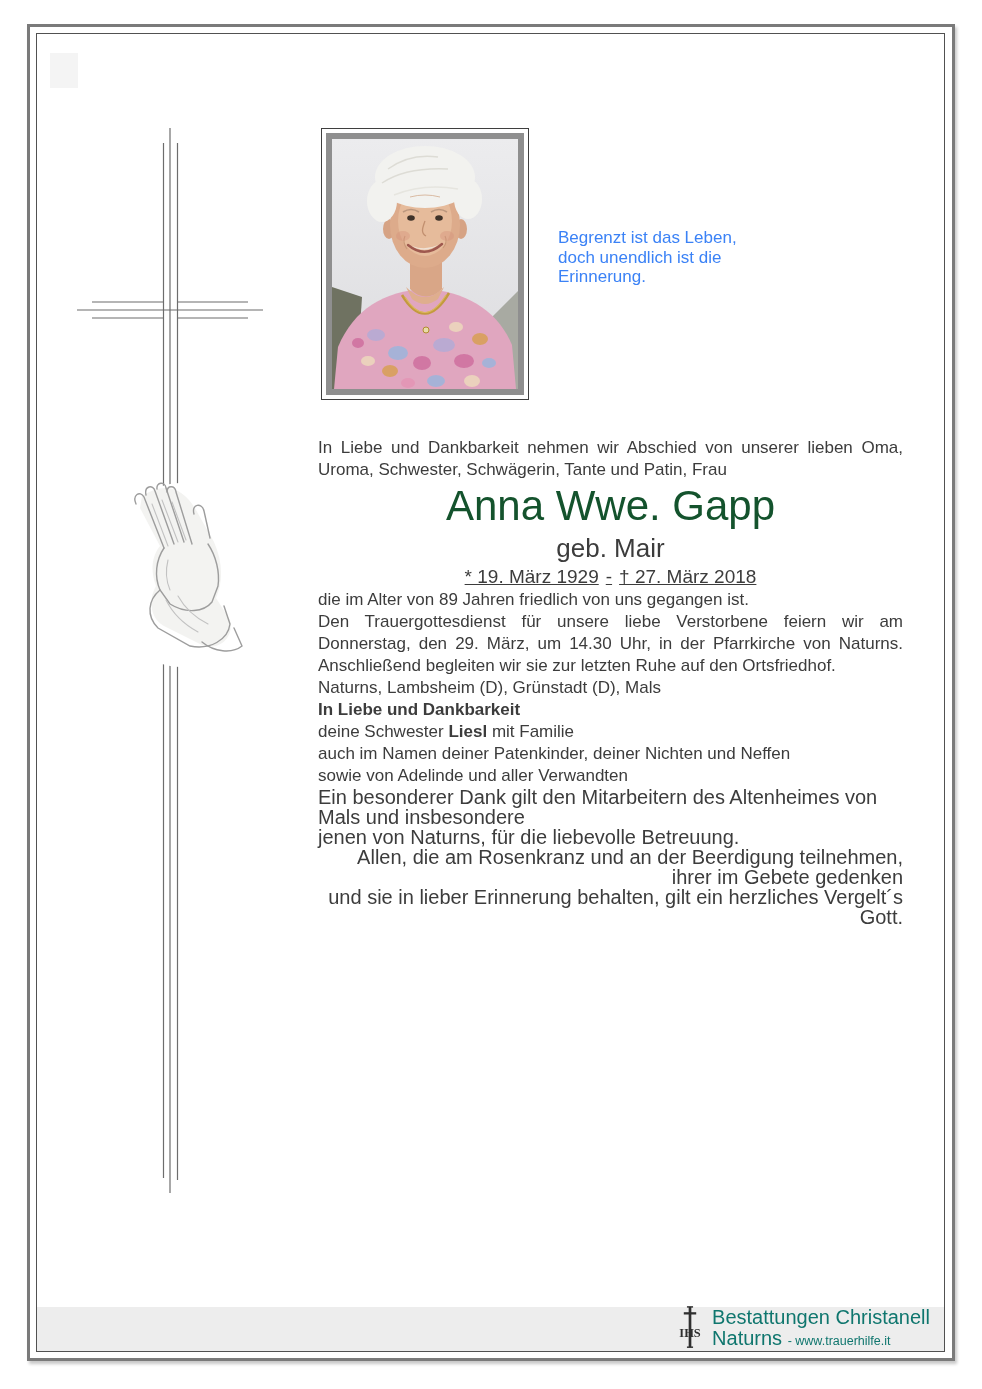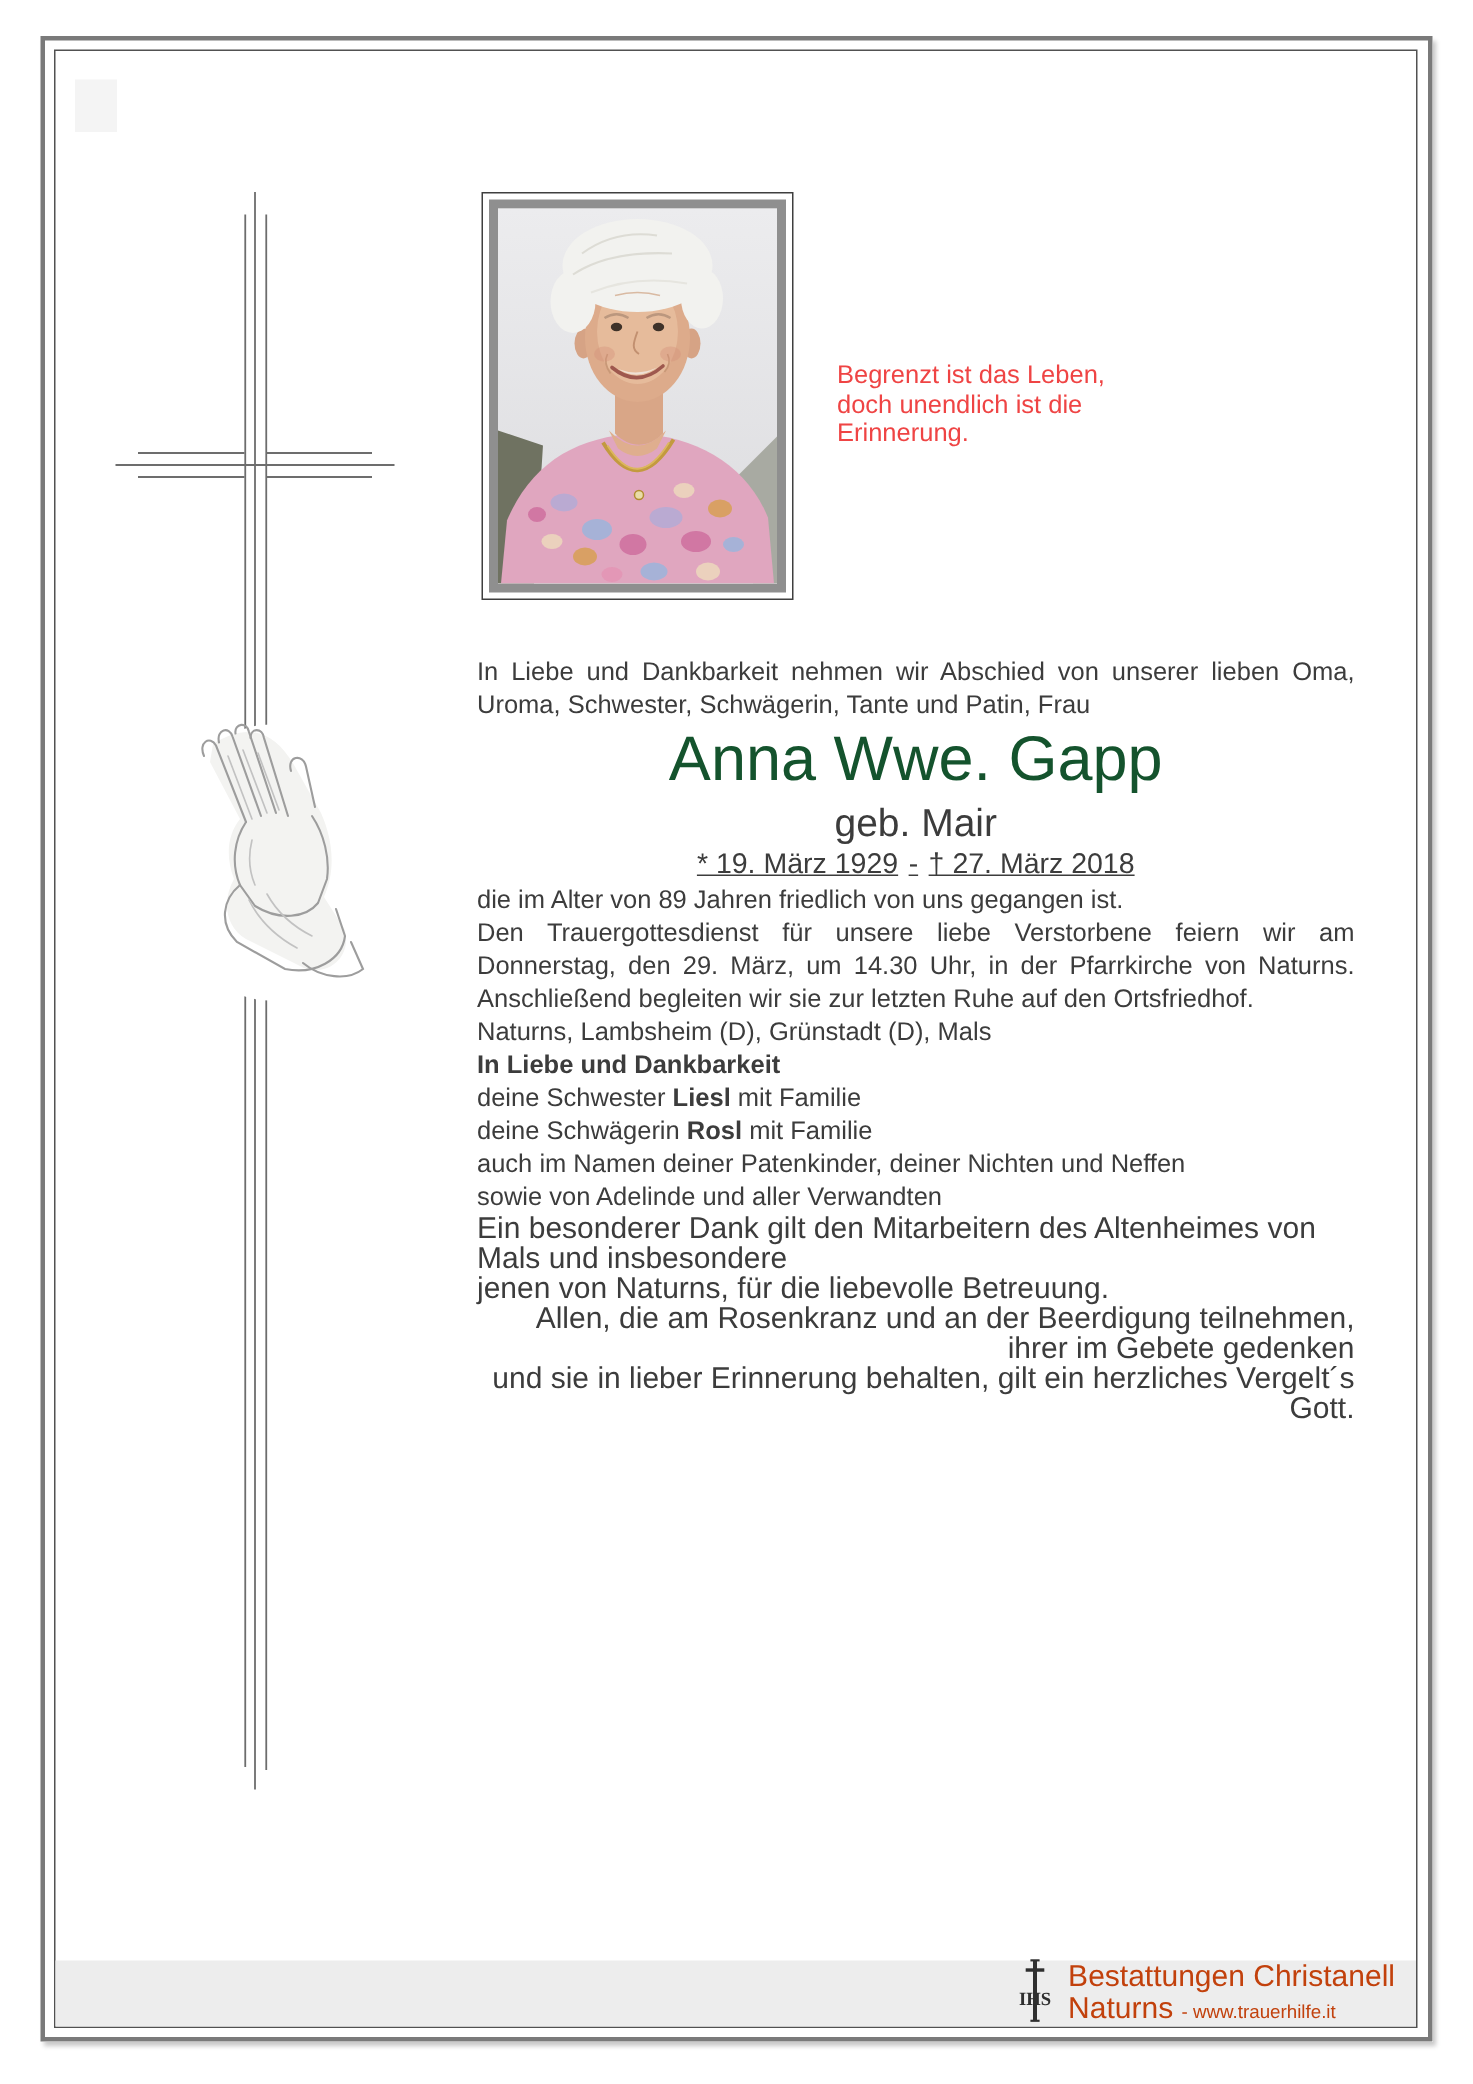--- a/index.html
+++ b/index.html
@@ -14,22 +14,22 @@
                box-sizing:border-box;}
   .watermark{left:50px;top:53px;width:28px;height:35px;background:#f4f4f4;}
 
   
   .photo{left:321px;top:128px;width:208px;height:272px;background:#ffffff;
          border:1px solid #3f3f3f;padding:4px;box-sizing:border-box;}
   .photo-matte{width:100%;height:100%;border:6px solid #8f8f8f;box-sizing:border-box;}
   .photo-matte svg{display:block;width:100%;height:100%;}
 
   
-  .quote{left:558px;top:240px;width:230px;font-size:17px;line-height:19.5px;
-         white-space:pre-line;color:#ef4444;}
+  .quote{left:558px;top:228px;width:230px;font-size:17px;line-height:19.5px;
+         white-space:pre-line;color:#3b82f6;}
 
   
   .cross{left:70px;top:120px;width:200px;height:1080px;}
   .hands{left:106px;top:480px;width:150px;height:190px;}
 
   
   .main{left:318px;top:437px;width:585px;font-size:17px;line-height:22px;}
   .main p{margin:0;}
   .just{text-align:justify;}
   .pre{white-space:pre-line;}
@@ -49,21 +49,21 @@
   .mt-rosary{margin-top:20px;}
   .small{font-size:20px;line-height:20px;}
   .mt-thanks{margin-top:24px;}
   .mt-gratitude{margin-top:16px;text-align:right;}
 
   
   .footer-bar{left:37px;top:1307px;width:907px;height:44px;background:#ededed;
               display:flex;align-items:center;justify-content:flex-end;
               padding-right:14px;box-sizing:border-box;gap:9px;}
   .footer-logo{width:26px;height:47px;flex:0 0 auto;}
-  .footer-text{color:#c2410c;}
+  .footer-text{color:#0f766e;}
   .footer-line1{font-size:20px;line-height:21px;}
   .footer-line2{font-size:20px;line-height:20px;}
   .footer-site{font-size:12.5px;}
 </style>
 </head>
 <body>
 
 <div class="page">
 
   <div class="abs frame-outer"></div>
@@ -196,21 +196,20 @@
 
     <p class="just mt-service">Den Trauergottesdienst für unsere liebe Verstorbene feiern wir am Donnerstag, den 29. März, um 14.30 Uhr, in der Pfarrkirche von Naturns. Anschließend begleiten wir sie zur letzten Ruhe auf den Ortsfriedhof.</p>
 
     <p class="mt-places">Naturns, Lambsheim (D), Grünstadt (D), Mals</p>
 
     <p class="b mt-lead">In Liebe und Dankbarkeit</p>
 
 
     <p class="mt-schwester"><span>deine Schwester </span><span class="b">Liesl</span><span> mit Familie</span></p>
 
-    <p class="mt-schwaegerin"><span>deine Schwägerin </span><span class="b">Rosl</span><span> mit Familie</span></p>
 
     <p class="pre mt-relatives">auch im Namen deiner Patenkinder, deiner Nichten und Neffen
 sowie von Adelinde und aller Verwandten</p>
 
 
     <p class="pre small mt-thanks">Ein besonderer Dank gilt den Mitarbeitern des Altenheimes von Mals und insbesondere
 jenen von Naturns, für die liebevolle Betreuung.</p>
 
     <p class="pre small mt-gratitude">Allen, die am Rosenkranz und an der Beerdigung teilnehmen, ihrer im Gebete gedenken
 und sie in lieber Erinnerung behalten, gilt ein herzliches Vergelt´s Gott.</p>

